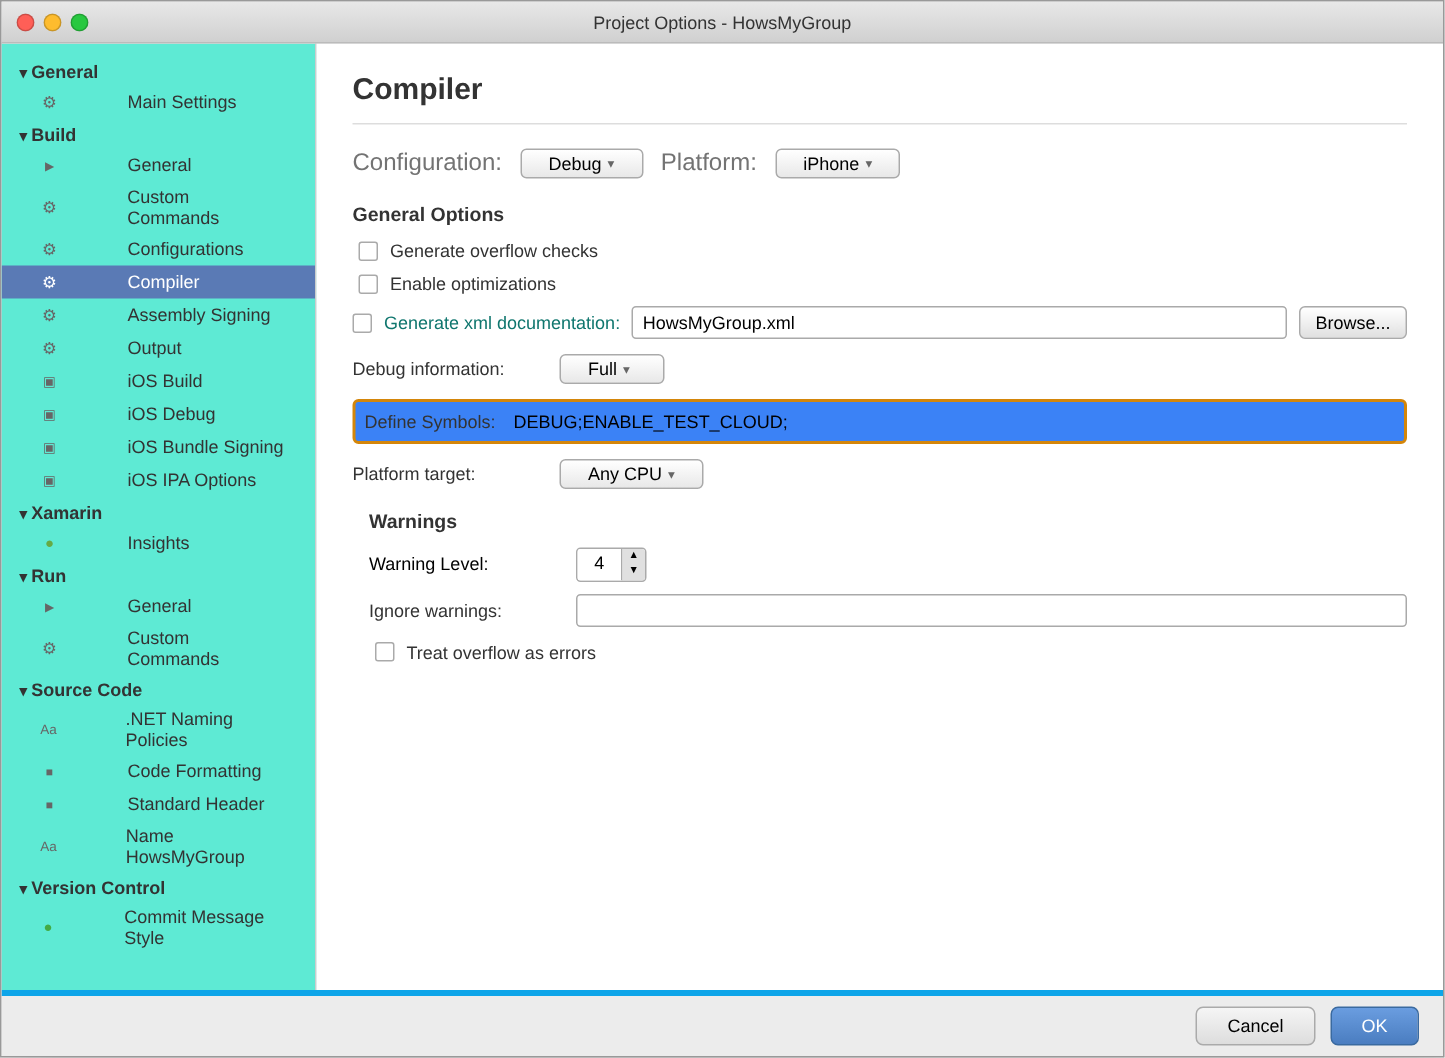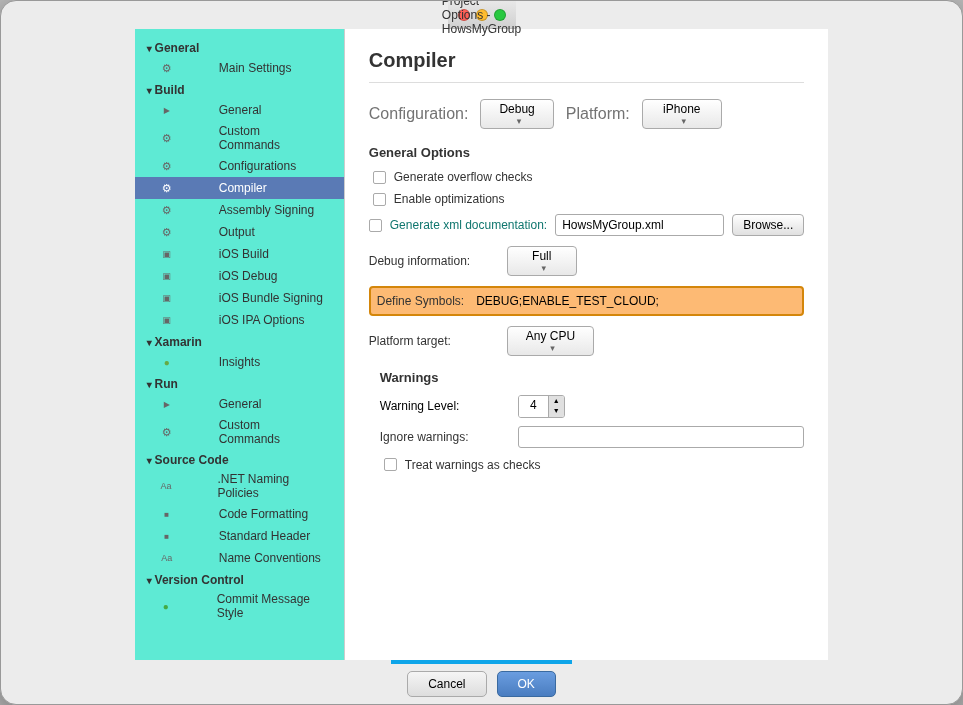--- a/index.html
+++ b/index.html
@@ -9,27 +9,26 @@
       background: #c0c0c0;
       display: flex;
       justify-content: center;
       align-items: center;
       min-height: 100vh;
     }
     .window {
       width: 963px;
       height: 705px;
       background: #ececec;
-      border-radius: 16px;
+      border-radius: 0;
       box-shadow: 0 10px 40px rgba(0,0,0,0.5);
       display: flex;
       flex-direction: column;
       overflow: hidden;
       border: 1px solid #999;
-      align-items: center;
     }
     .titlebar {
       height: 28px;
       background: linear-gradient(to bottom, #e8e8e8, #d0d0d0);
       display: flex;
       align-items: center;
       padding: 0 10px;
       border-bottom: 1px solid #bbb;
       position: relative;
     }
@@ -137,21 +136,20 @@
     .dropdown {
       display: inline-flex;
       align-items: center;
       border: 1px solid #aaa;
       border-radius: 4px;
       background: linear-gradient(to bottom, #fff, #e8e8e8);
       padding: 2px 18px;
       cursor: pointer;
       font-size: 12px;
       min-width: 70px;
-      flex-direction: column;
     }
     .dropdown-arrow {
       margin-left: 4px;
       font-size: 9px;
       color: #666;
     }
     .dropdown.platform {
       min-width: 80px;
     }
     .section-title {
@@ -209,21 +207,21 @@
       font-size: 12px;
     }
     .define-symbols-row {
       display: flex;
       align-items: center;
       gap: 8px;
       margin-bottom: 10px;
       border: 2px solid #d4860a;
       border-radius: 4px;
       padding: 4px 6px;
-      background: #fdba74;
+      background: #3b82f6;
     }
     .define-symbols-row .field-label {
       font-size: 12px;
       color: #333;
       white-space: nowrap;
     }
     .define-symbols-input {
       flex: 1;
       border: none;
       padding: 2px 4px;
@@ -394,21 +392,21 @@
       <div class="sidebar-item">
         <span class="item-icon source-icon"></span>
         <span>Code Formatting</span>
       </div>
       <div class="sidebar-item">
         <span class="item-icon source-icon"></span>
         <span>Standard Header</span>
       </div>
       <div class="sidebar-item">
         <span class="item-icon naming-icon"></span>
-        <span>Name Conventions</span>
+        <span>Name HowsMyGroup</span>
       </div>
 
       <div class="sidebar-section-header">Version Control</div>
       <div class="sidebar-item">
         <span class="item-icon version-icon"></span>
         <span>Commit Message Style</span>
       </div>
     </div>
 
     <div class="content">
@@ -481,21 +479,21 @@
           </div>
         </div>
 
         <div class="inline-field-row">
           <span class="field-label" style="min-width:130px;">Ignore warnings:</span>
           <input class="text-input" type="text" style="flex: 1 1 0%;" value="">
         </div>
 
         <div class="option-row">
           <div class="checkbox"></div>
-          <span class="option-label">Treat warnings as checks</span>
+          <span class="option-label">Treat overflow as errors</span>
         </div>
       </div>
     </div>
   </div>
 
   <div class="footer">
     <button class="footer-btn">Cancel</button>
     <button class="footer-btn primary">OK</button>
   </div>
 </div>

